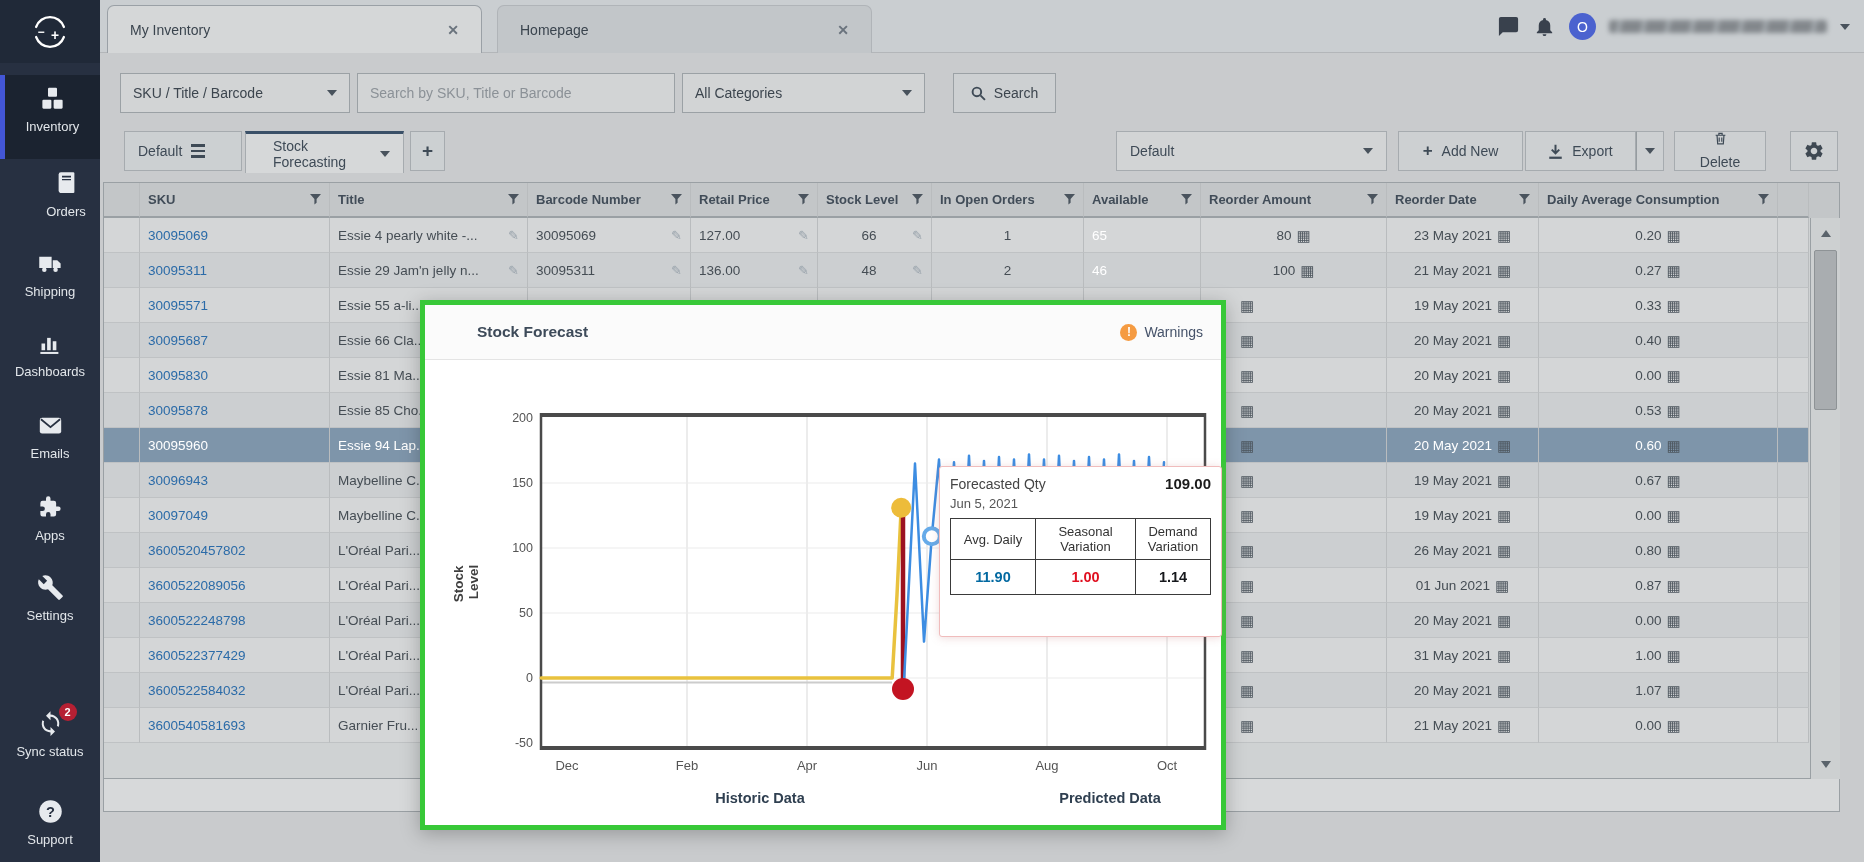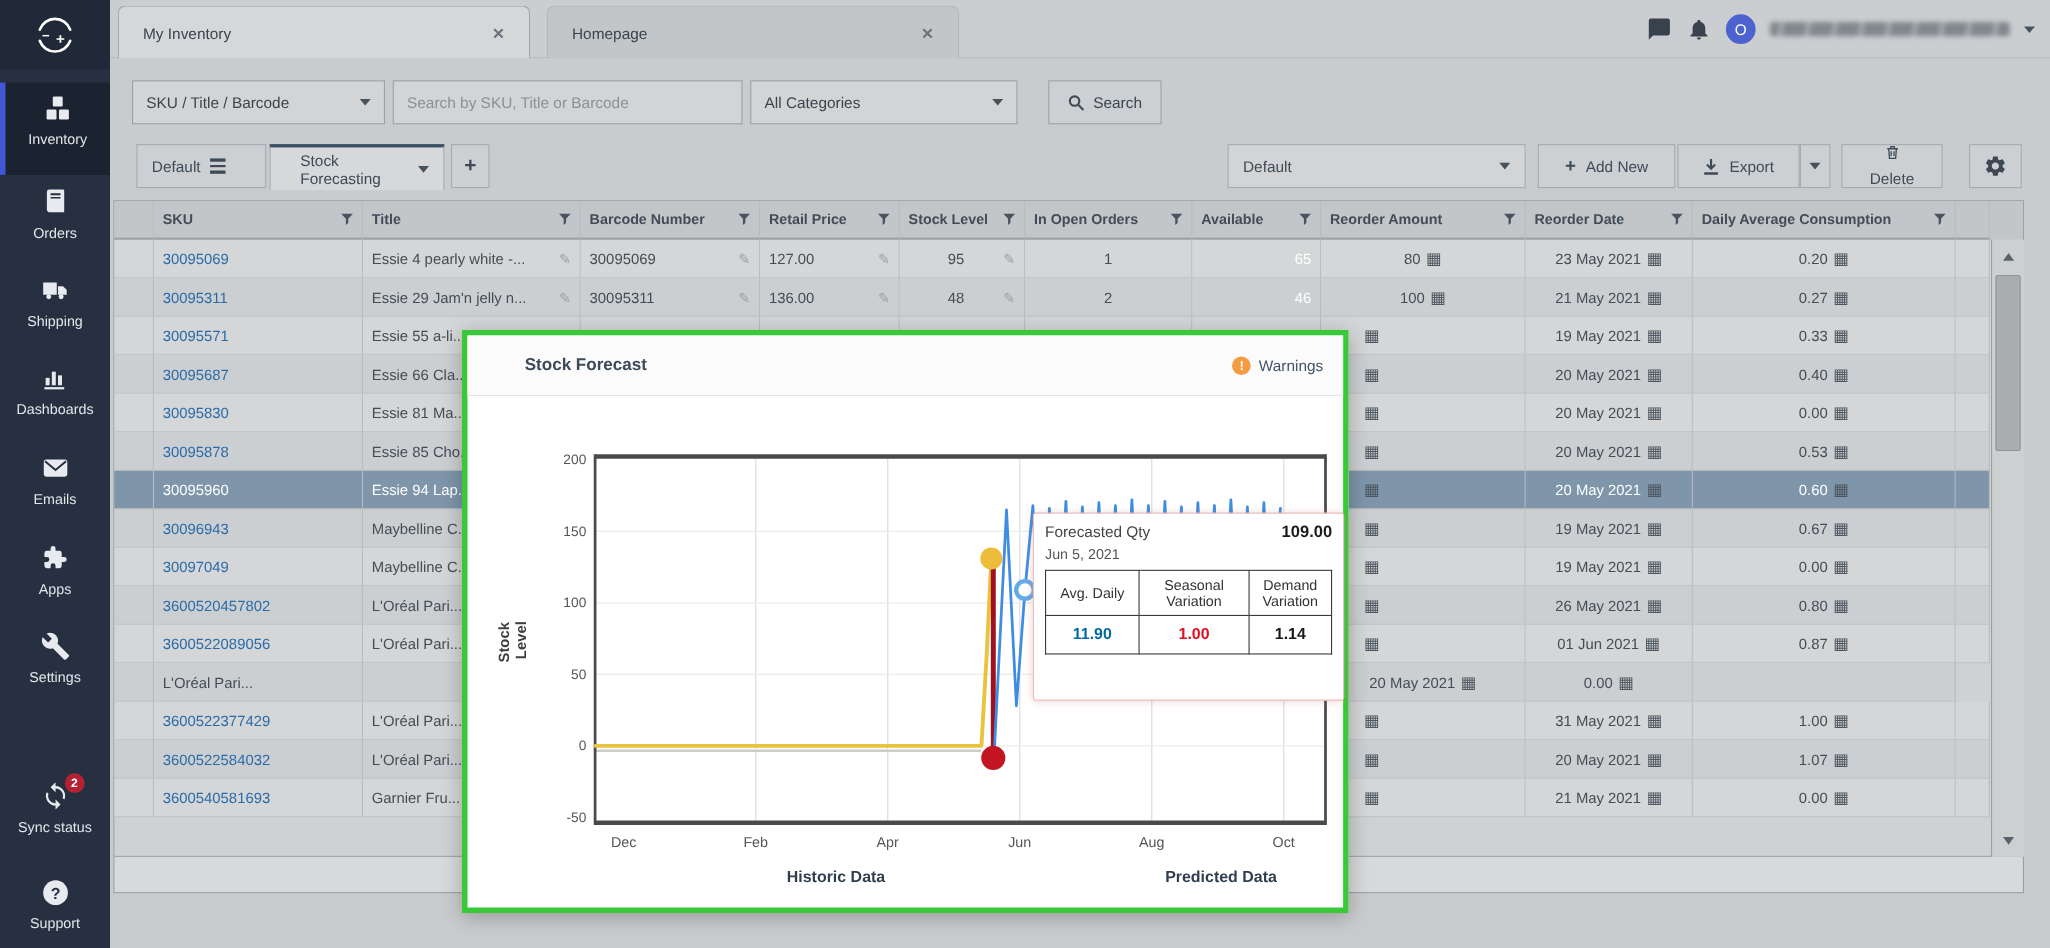--- a/index.html
+++ b/index.html
@@ -60,21 +60,21 @@
   #thead.trow { height: 35px; background: #c3c6c8; }
   #thead > div { font-weight: bold; color: #414c58; border-bottom: 2px solid #9aa0a4; justify-content: space-between; font-size: 13px; }
   .trow.odd  > div { background: #d4d6d7; }
   .trow.even > div { background: #cccfd1; }
   .trow.selected > div { background: #7e95aa !important; color: #fff; }
   .trow.selected a { color: #fff; }
   .trow a { color: #2b6ba8; text-decoration: none; cursor: pointer; }
   .pencil { margin-left: auto; color: #98a2ab; font-size: 13px; cursor: pointer; }
   .gicon { color: #4d565e; font-size: 15px; line-height: 1; cursor: pointer; }
   .cell-c { justify-content: center; gap: 5px; }
-  .avail-b { background: #8da97e; color: #fff !important; justify-content: flex-end; }
+  .avail-b { background: #8da97e; color: #fff !important; justify-content: flex-start; }
   .funnel { flex: none; margin-left: 6px; cursor: pointer; }
   #vscroll { position: absolute; left: 1706px; top: 35px; width: 30px; height: 561px; background: #cdd0d1; border-left: 1px solid #9aa0a4; }
   .sc-arrow { position: absolute; left: 0; width: 29px; height: 30px; display: flex; align-items: center; justify-content: center; cursor: pointer; }
   .tri-up { width:0; height:0; border-left:5px solid transparent; border-right:5px solid transparent; border-bottom:7px solid #5a636b; }
   .tri-dn { width:0; height:0; border-left:5px solid transparent; border-right:5px solid transparent; border-top:7px solid #5a636b; }
   #sc-thumb { position: absolute; left: 3px; top: 32px; width: 23px; height: 160px; background: #a9adb0; border: 1px solid #8e9396; border-radius: 2px; cursor: grab; }
   #tfooter { position: absolute; left: 3px; top: 726px; width: 1737px; height: 33px; background: #d7d9da; border: 1px solid #9aa0a4; border-top: none; }
 
   
   #modal { position: absolute; left: 420px; top: 300px; width: 806px; height: 530px; background: #fff; border: 5px solid #38c838; z-index: 50; box-shadow: 0 4px 18px rgba(0,0,0,.25); }
@@ -119,21 +119,21 @@
             <svg viewBox="0 0 24 24">
               <g fill="#e7eaee">
                 <rect x="8" y="2.5" width="8" height="8" rx="1"></rect>
                 <rect x="3" y="13" width="8" height="8" rx="1"></rect>
                 <rect x="13" y="13" width="8" height="8" rx="1"></rect>
               </g>
             </svg>
           </span>
           <span>Inventory</span>
         </div>
-        <div class="side-item" style="top: 160px;">
+        <div class="side-item" style="top: 160px; margin-left: 16px;">
           <span class="sicon">
             <svg viewBox="0 0 24 24">
               <path fill="#e7eaee" d="M7 2h11a1 1 0 0 1 1 1v16.5a1 1 0 0 1-1 1H7.5A2.5 2.5 0 0 1 5 18V4a2 2 0 0 1 2-2z"></path>
               <path fill="#273041" d="M8 5h8v1.6H8zM8 8h8v1.2H8z"></path>
             </svg>
           </span>
           <span>Orders</span>
         </div>
         <div class="side-item" style="top: 240px;">
           <span class="sicon">
@@ -382,21 +382,21 @@
             </div>
             <div>
               <span>30095069</span>
               <span class="pencil">✎</span>
             </div>
             <div>
               <span>127.00</span>
               <span class="pencil">✎</span>
             </div>
             <div>
-              <span style="margin-left:auto">95</span>
+              <span style="margin-left:auto">66</span>
               <span class="pencil">✎</span>
             </div>
             <div class="cell-c">
               <span>1</span>
             </div>
             <div class="avail-b">
               <span>65</span>
             </div>
             <div class="cell-c">
               <span>80</span>
@@ -781,20 +781,23 @@
               <span class="gicon">▦</span>
             </div>
             <div class="cell-c">
               <span>0.87</span>
               <span class="gicon">▦</span>
             </div>
             <div></div>
           </div>
           <div class="trow even">
             <div></div>
+            <div>
+              <a>3600522248798</a>
+            </div>
             <div>
               <span>L'Oréal Pari...</span>
             </div>
             <div>
               <span></span>
             </div>
             <div>
               <span></span>
             </div>
             <div>

